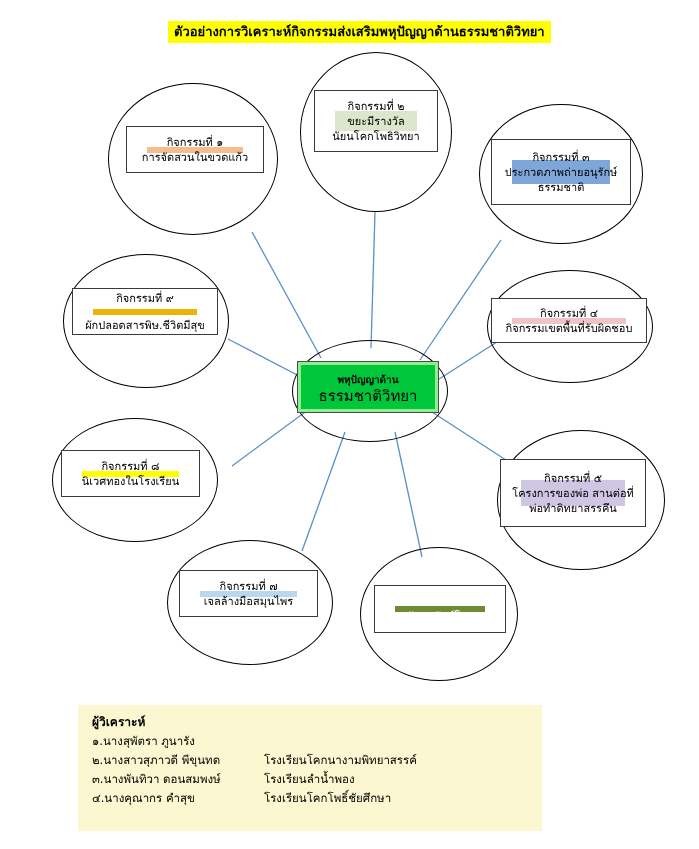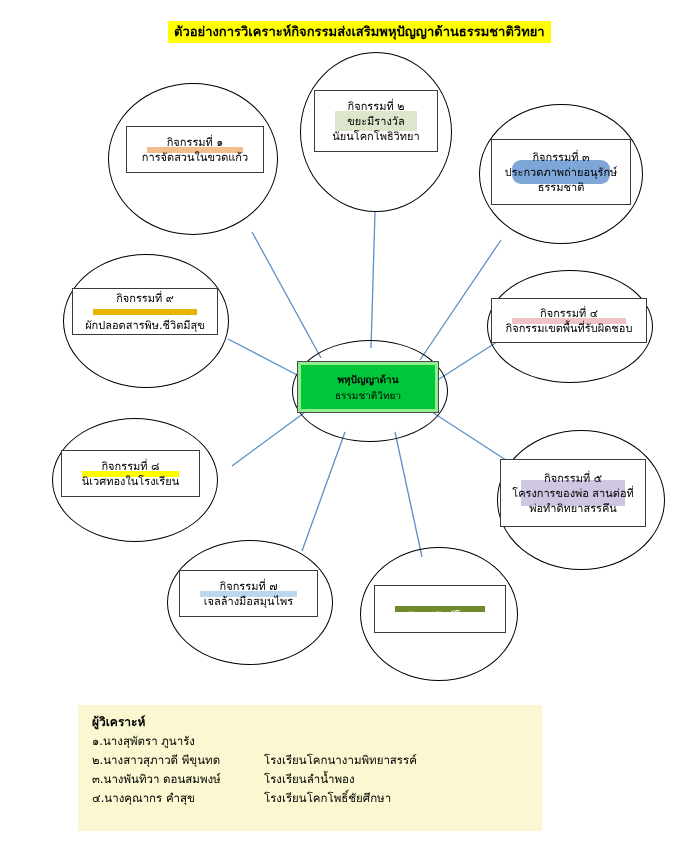--- a/index.html
+++ b/index.html
@@ -109,21 +109,21 @@
     justify-content: center;
     color: #000000;
   }
   .center-inner .c1 {
     font-size: 10px;
     font-weight: bold;
     line-height: 17px;
     white-space: nowrap;
   }
   .center-inner .c2 {
-    font-size: 10px;
+    font-size: 15px;
     line-height: 16px;
     white-space: nowrap;
   }
 
   
   .footer-panel {
     position: absolute;
     left: 78px;
     top: 705px;
     width: 464px;
@@ -186,21 +186,21 @@
   <div class="label-box" style="left:314px; top:90px; width:124px; height:62px;">
     <div class="label-inner" style="background:#DCE6CC; color:#000000;">
       <span class="l1">กิจกรรมที่ ๒</span>
       <span class="l2">ขยะมีรางวัล</span>
       <span class="l3">นัยนโคกโพธิวิทยา</span>
     </div>
   </div>
 
   <div class="node" style="left:479px; top:104px; width:164px; height:140px;"></div>
   <div class="label-box" style="left:491px; top:139px; width:140px; height:66px;">
-    <div class="label-inner" style="background:#7FA6D8; color:#000000;border-radius:9px;">
+    <div class="label-inner" style="background:#7FA6D8; color:#000000;">
       <span class="l1">กิจกรรมที่ ๓</span>
       <span class="l2">ประกวดภาพถ่ายอนุรักษ์</span>
       <span class="l3">ธรรมชาติ</span>
     </div>
   </div>
 
   <div class="node" style="left:487px; top:270px; width:166px; height:113px;"></div>
   <div class="label-box" style="left:491px; top:298px; width:156px; height:45px;">
     <div class="label-inner" style="background:#EFC3C8; color:#000000;">
       <span class="l1">กิจกรรมที่ ๔</span>

